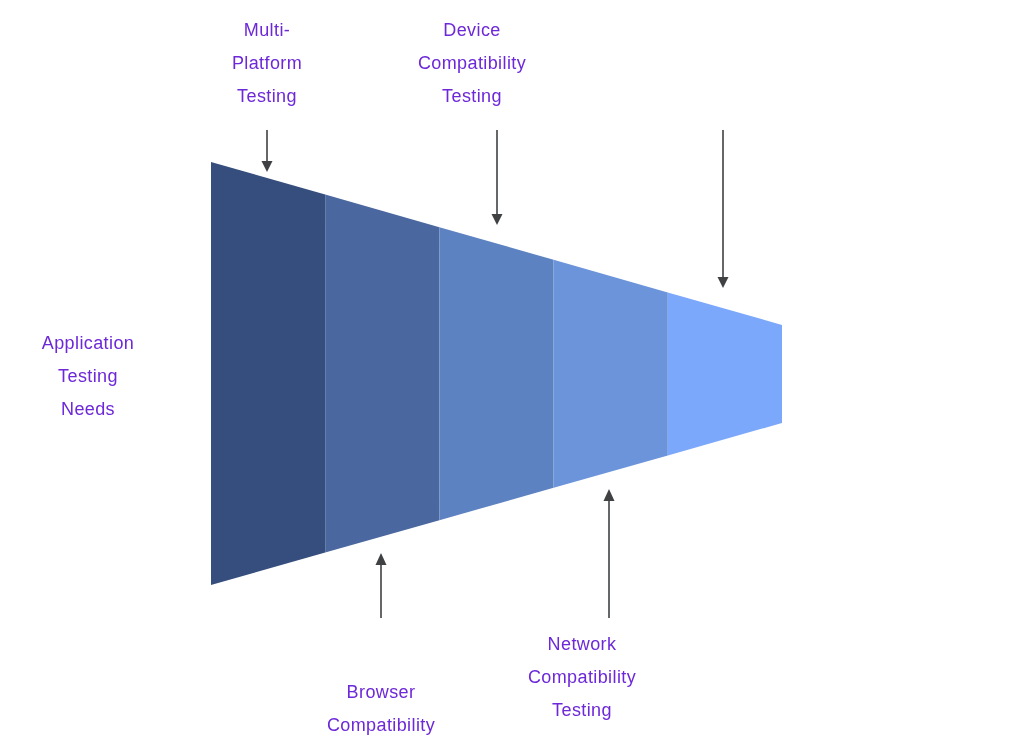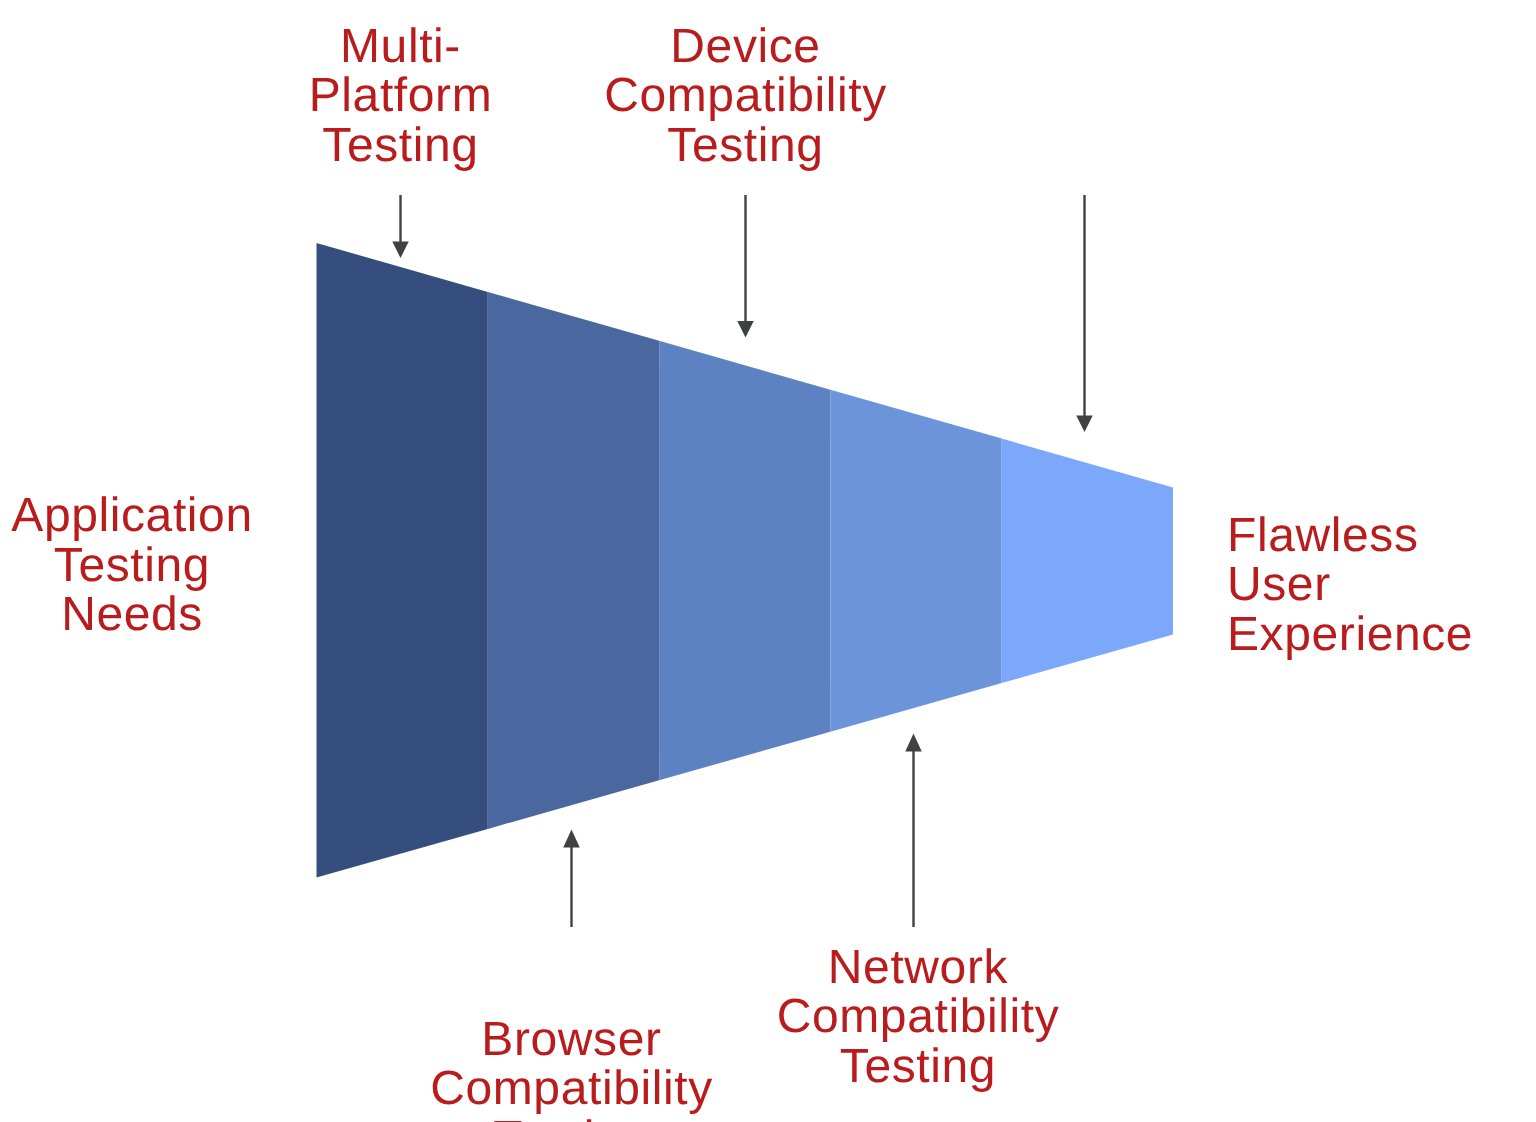--- a/index.html
+++ b/index.html
@@ -2,33 +2,33 @@
 <html><head>
 <meta charset="utf-8">
 <style>
   html,body { margin:0; padding:0; background:#ffffff; }
   .canvas {
     position:relative; width:1024px; height:748px; background:#ffffff;
     font-family:"Liberation Sans", sans-serif; overflow:hidden;
   }
   .funnel-svg { position:absolute; left:0; top:0; width:1024px; height:748px; }
   .label {
-    position:absolute; font-size:32px; line-height:33px; color:#b91c1c;
+    position:absolute; font-size:18px; line-height:33px; color:#6d28d9;
     letter-spacing:0.4px; white-space:pre-line;
   }
   .label-center { text-align:center; transform:translateX(-50%); }
   .label-top    { top:14px; }
   .label-bottom { top:628px; }
   .label-left   { top:327px; left:0; width:176px; text-align:center; }
   .label-right  { top:340px; left:818px; text-align:left; }
   .x-multi   { left:267px; }
-  .x-device  { left:497px; }
+  .x-device  { left:472px; }
   .x-custom  { left:718px; }
   .x-browser { left:381px;margin-top:48px; }
-  .x-network { left:612px; }
+  .x-network { left:582px; }
 </style>
 </head>
 <body>
 
 <div class="canvas">
 
   <svg class="funnel-svg" viewBox="0 0 1024 748">
 
     <polygon points="211,162 325.2,194.6 325.2,552.6 211,585" fill="#354E7D"></polygon>
     <polygon points="325.2,194.6 439.4,227.2 439.4,520.2 325.2,552.6" fill="#4A679F"></polygon>
@@ -62,16 +62,14 @@
   <div class="label label-center label-bottom x-browser">Browser
 Compatibility
 Testing</div>
   <div class="label label-center label-bottom x-network">Network
 Compatibility
 Testing</div>
 
   <div class="label label-left">Application
 Testing
 Needs</div>
-  <div class="label label-right">Flawless User
-Experience</div>
 
 </div>
 
 </body></html>

